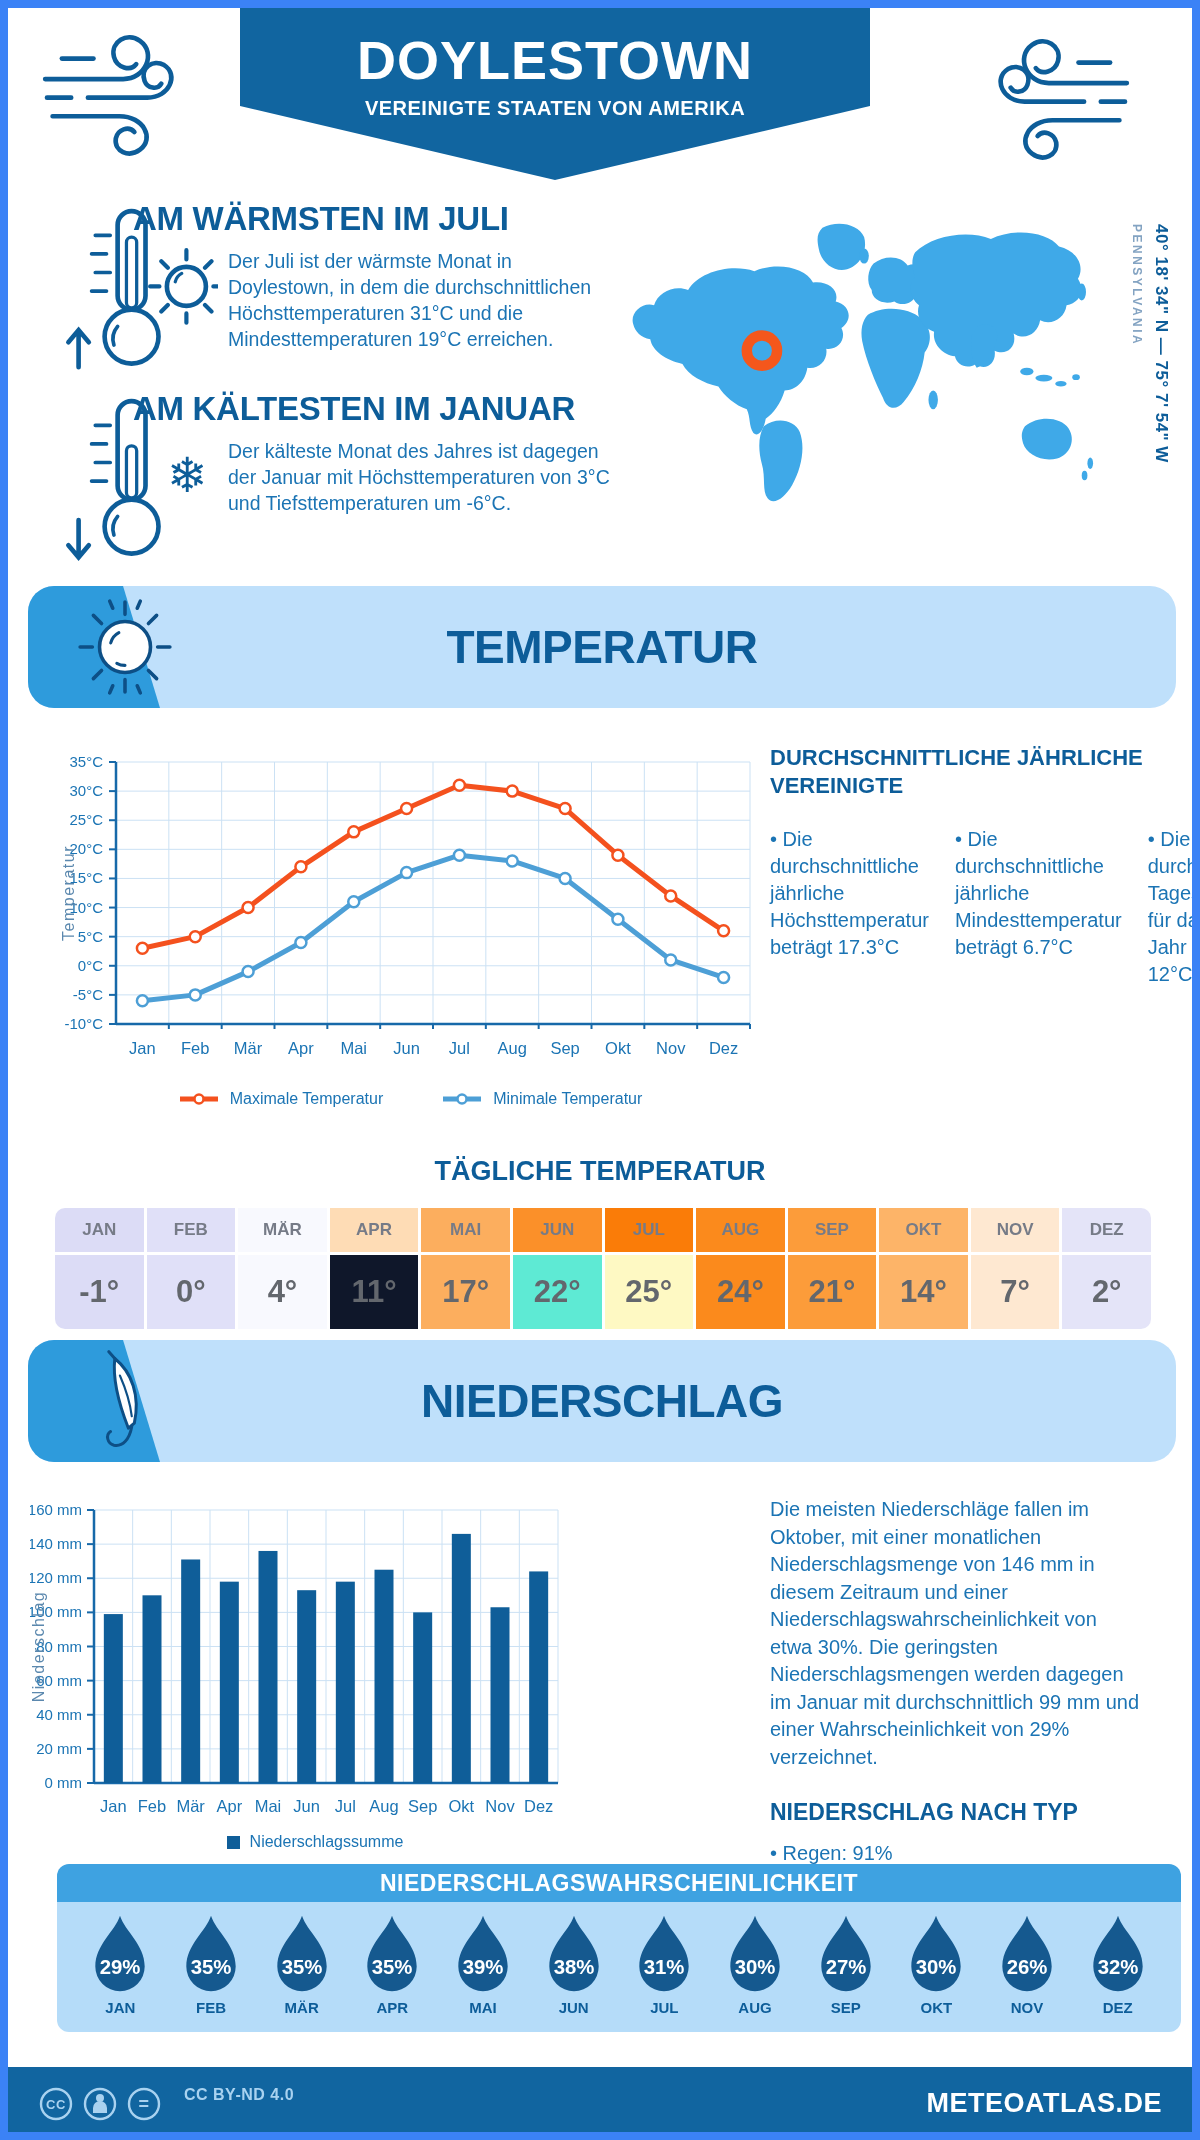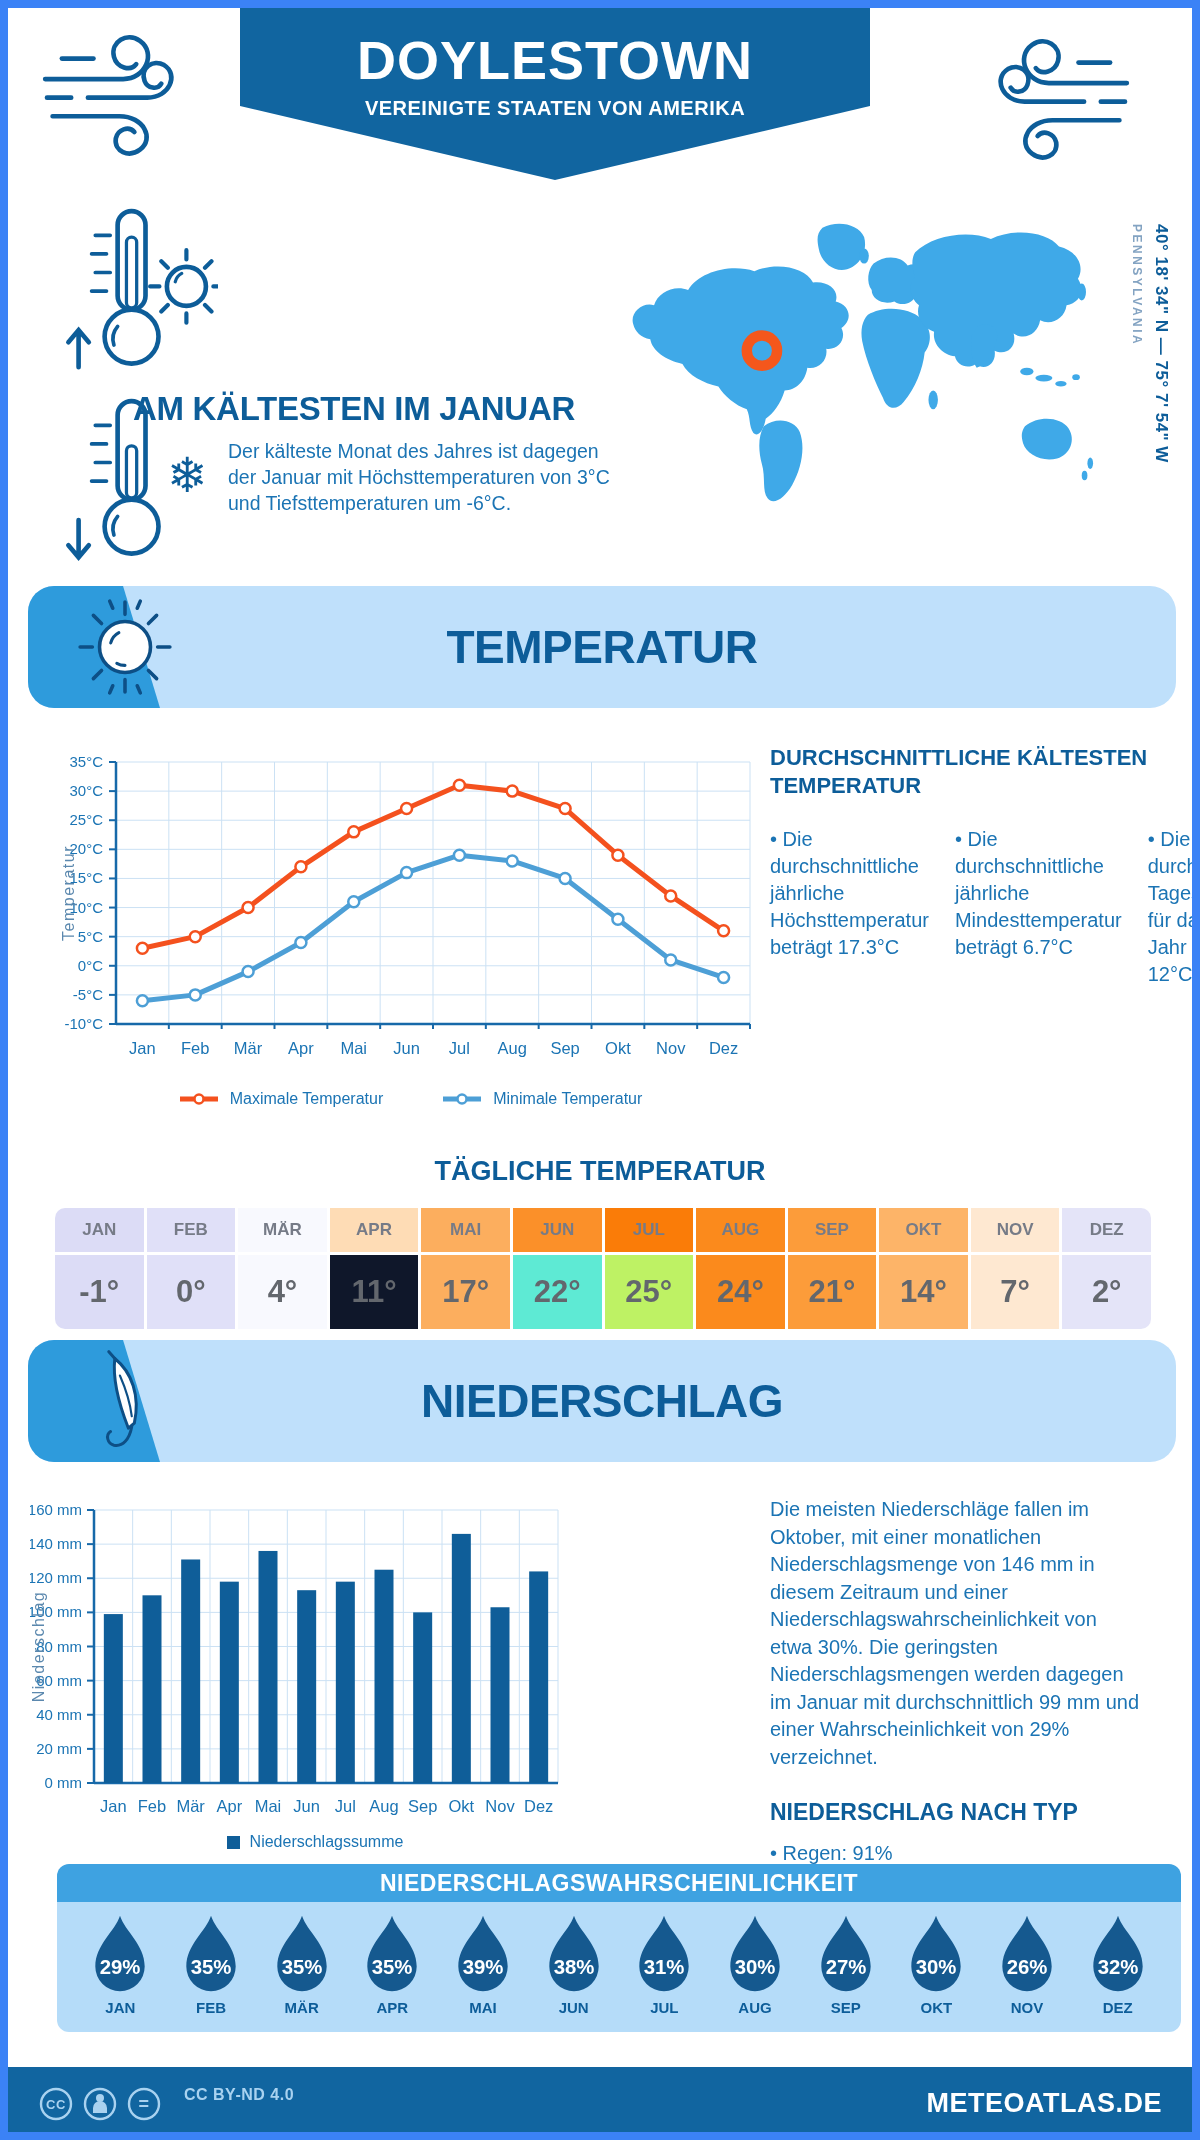--- a/index.html
+++ b/index.html
@@ -102,20 +102,24 @@
       <path d="M38 38 H54 M34 58 H50 M38 78 H54 M34 98 H50" stroke-width="4"></path>
       <rect x="62" y="12" width="30" height="106" rx="15"></rect>
       <rect x="71.5" y="40" width="11" height="76" rx="5.5" stroke-width="3.5"></rect>
       <circle cx="77" cy="147" r="29"></circle>
       <path d="M58 156 A21 21 0 0 1 62 136" stroke-width="4"></path>
       <path d="M20 180 V142 M9 153 L20 140 L31 153"></path>
       <circle cx="136" cy="93" r="21"></circle>
       <path d="M124 88 A14 14 0 0 1 131 79" stroke-width="3.5"></path>
       <path d="M136 64 V54 M136 122 V132 M107 93 H97 M165 93 H175 M116 73 L109 66 M156 73 L163 66 M116 113 L109 120 M156 113 L163 120" stroke-width="4.5"></path>
     </svg>
+    <div class="hl-text">
+      <h2>AM WÄRMSTEN IM JULI</h2>
+      <p>Der Juli ist der wärmste Monat in Doylestown, in dem die durchschnittlichen Höchsttemperaturen 31°C und die Mindesttemperaturen 19°C erreichen.</p>
+    </div>
   </div>
 
   <div class="highlight" style="top:382px;">
     <svg class="hl-icon" viewBox="0 0 170 190" fill="none" stroke="#0D5D99" stroke-width="5" stroke-linecap="round">
       <path d="M38 38 H54 M34 58 H50 M38 78 H54 M34 98 H50" stroke-width="4"></path>
       <rect x="62" y="12" width="30" height="106" rx="15"></rect>
       <rect x="71.5" y="60" width="11" height="56" rx="5.5" stroke-width="3.5"></rect>
       <circle cx="77" cy="147" r="29"></circle>
       <path d="M58 156 A21 21 0 0 1 62 136" stroke-width="4"></path>
       <path d="M20 140 V178 M9 167 L20 180 L31 167"></path>
@@ -278,21 +282,21 @@
         <svg width="42" height="12" viewBox="0 0 42 12">
             <line x1="2" y1="6" x2="40" y2="6" stroke="#4D9FD6" stroke-width="5"></line>
             <circle cx="21" cy="6" r="4.5" fill="#fff" stroke="#4D9FD6" stroke-width="2.5"></circle>
           </svg>
         <span>Minimale Temperatur</span>
       </span>
     </div>
   </div>
 
   <div class="col-right" style="top:736px;">
-    <h3>DURCHSCHNITTLICHE KÄLTESTEN TEMPERATUR</h3>
+    <h3>DURCHSCHNITTLICHE JÄHRLICHE VEREINIGTE</h3>
     <div class="bullets">
         <div>• Die durchschnittliche jährliche Höchsttemperatur beträgt 17.3°C</div>
         <div>• Die durchschnittliche jährliche Mindesttemperatur beträgt 6.7°C</div>
         <div>• Die durchschnittliche Tagestemperatur für das ganze Jahr beträgt 12°C</div>
       </div>
   </div>
 
   <div class="daily-title">TÄGLICHE TEMPERATUR</div>
   <div class="daily-table">
       <div class="mh" style="background: rgb(220, 220, 246); border-radius: 10px 0px 0px;">JAN</div>
@@ -306,21 +310,21 @@
       <div class="mh" style="background: rgb(252, 156, 58);">SEP</div>
       <div class="mh" style="background: rgb(253, 180, 104);">OKT</div>
       <div class="mh" style="background: rgb(254, 232, 209);">NOV</div>
       <div class="mh" style="background: rgb(228, 228, 248); border-radius: 0px 10px 0px 0px;">DEZ</div>
       <div class="mv" style="background: rgb(220, 220, 246); border-radius: 0px 0px 0px 10px;">-1°</div>
       <div class="mv" style="background: rgb(224, 224, 248);">0°</div>
       <div class="mv" style="background: rgb(248, 249, 254);">4°</div>
       <div class="mv" style="background: #0f172a;">11°</div>
       <div class="mv" style="background: rgb(252, 174, 94);">17°</div>
       <div class="mv" style="background: #5eead4;">22°</div>
-      <div class="mv" style="background: #bef264;">25°</div>
+      <div class="mv" style="background: #fef9c3;">25°</div>
       <div class="mv" style="background: rgb(251, 138, 28);">24°</div>
       <div class="mv" style="background: rgb(252, 156, 58);">21°</div>
       <div class="mv" style="background: rgb(253, 180, 104);">14°</div>
       <div class="mv" style="background: rgb(254, 232, 209);">7°</div>
       <div class="mv" style="background: rgb(228, 228, 248); border-radius: 0px 0px 10px;">2°</div>
     </div>
 
   <div class="band" style="top:1332px;">
     <div class="accent"></div>
     <svg class="band-icon" viewBox="0 0 100 120">

